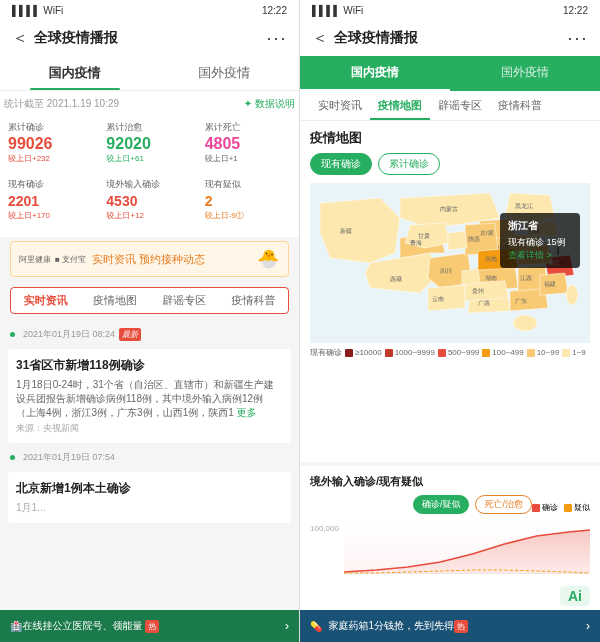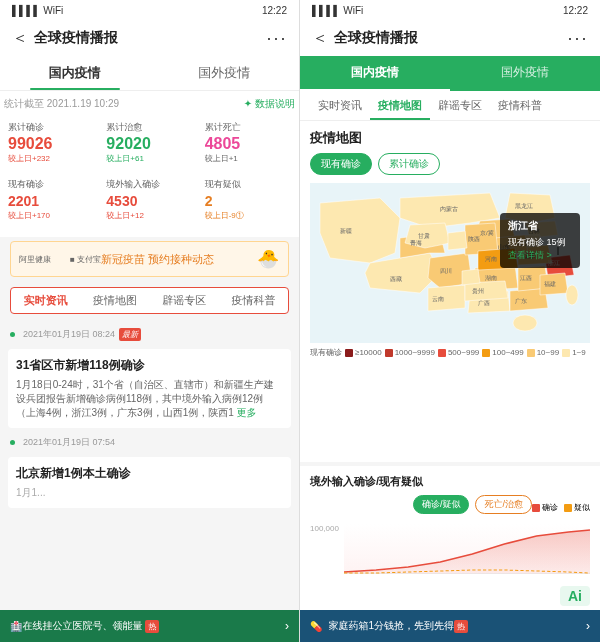--- a/index.html
+++ b/index.html
@@ -157,23 +157,24 @@
       border-radius: 4px;
       padding: 6px 8px;
       display: flex;
       align-items: center;
       margin: 4px 10px;
       font-size: 11px;
       color: #e67e22;
     }
     .vaccine-banner .logos {
       display: flex;
-      gap: 19px;
+      gap: 4px;
       font-size: 8px;
       color: #666;
+      margin-right: 6px;
       justify-content: space-between;
     }
 
     
     .sub-tab-bar {
       display: flex;
       background: #fff;
       border: 1.5px solid #e74c3c;
       border-radius: 4px;
       margin: 6px 10px;
@@ -541,21 +542,21 @@
         <div class="stat-change" style="color:#e67e22">较上日-9①</div>
       </div>
     </div>
   </div>
 
   <div class="vaccine-banner">
     <div class="logos">
       <span>阿里健康</span>
       <span>■ 支付宝</span>
     </div>
-    <span>新冠疫苗 预约接种动态</span>
+    <span>实时资讯 预约接种动态</span>
     <span style="font-size:18px;margin-left:auto">🐣</span>
   </div>
 
   <div class="sub-tab-bar">
     <div class="sub-tab-item active">
       <span>实时资讯</span>
     </div>
     <div class="sub-tab-item">
       <span>疫情地图</span>
     </div>
@@ -572,20 +573,21 @@
       <span class="divider-dot"></span>
       <span>2021年01月19日 08:24</span>
       <span class="news-badge">最新</span>
     </div>
     <div class="news-card">
       <div class="news-title">31省区市新增118例确诊</div>
       <div class="news-content">
         <span>1月18日0-24时，31个省（自治区、直辖市）和新疆生产建设兵团报告新增确诊病例118例，其中境外输入病例12例（上海4例，浙江3例，广东3例，山西1例，陕西1</span>
         <span class="news-more">更多</span>
       </div>
+      <div class="news-source">来源：央视新闻</div>
     </div>
     <div class="news-date">
       <span class="divider-dot"></span>
       <span>2021年01月19日 07:54</span>
     </div>
     <div class="news-card">
       <div class="news-title">北京新增1例本土确诊</div>
       <div class="news-content" style="color:#aaa;font-size:10px">1月1...</div>
     </div>
   </div>

